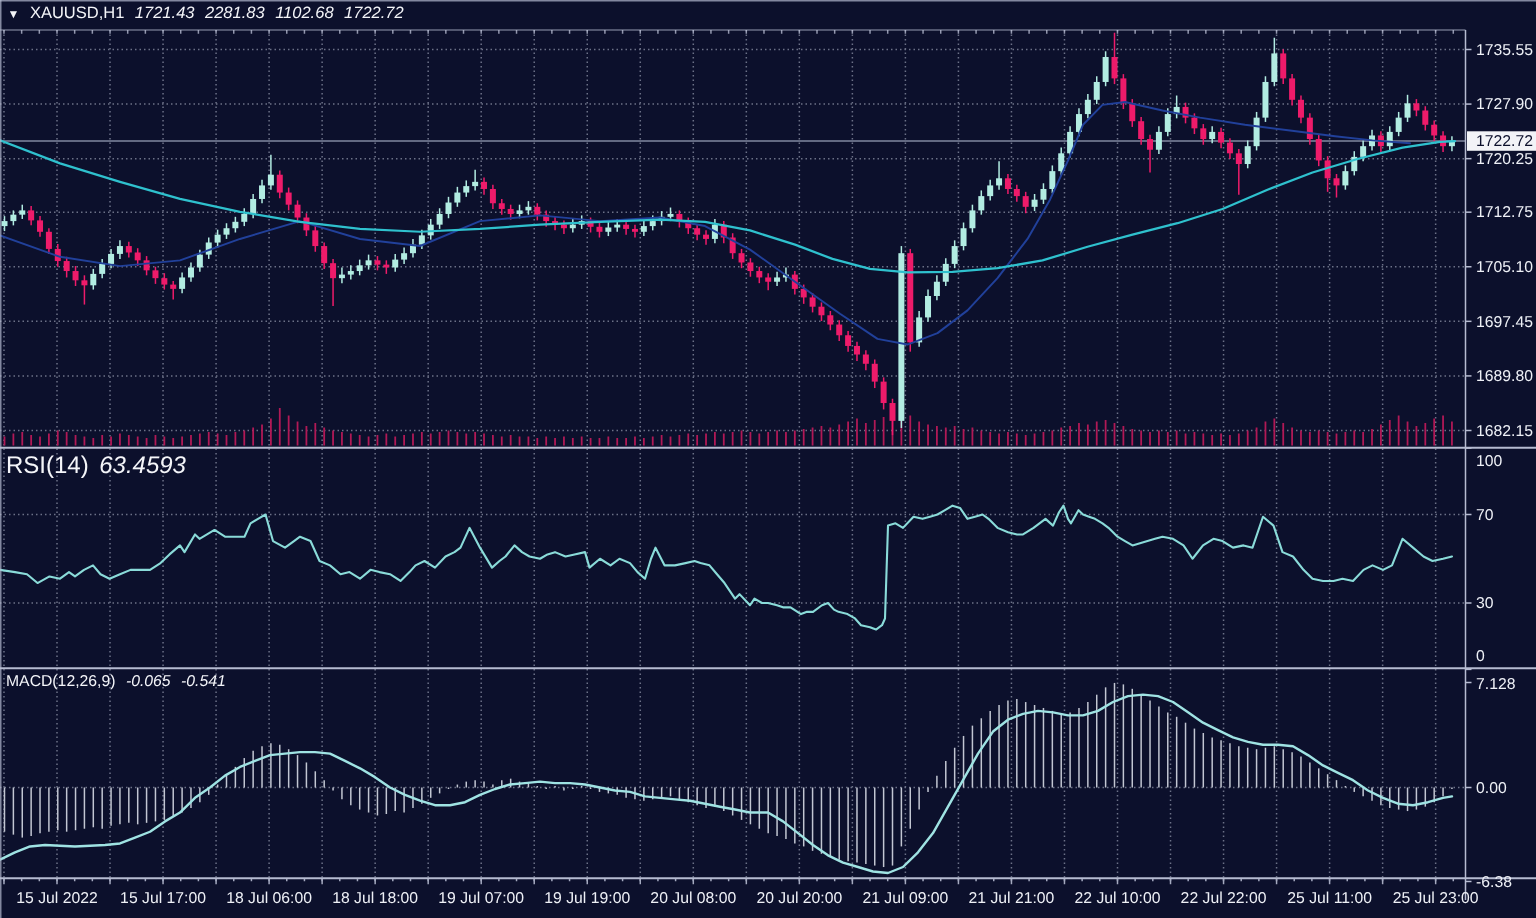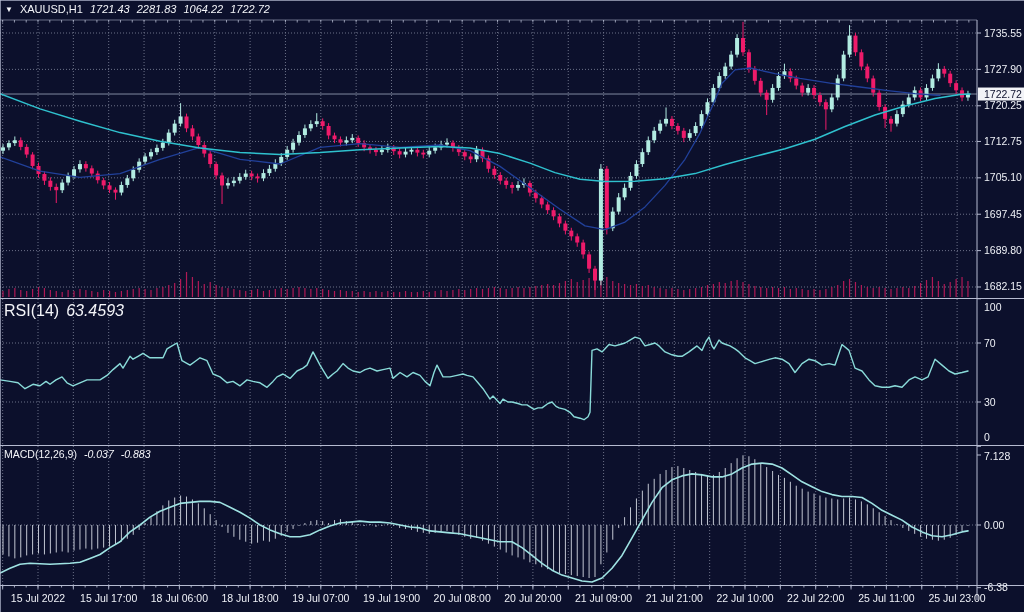--- a/index.html
+++ b/index.html
@@ -978,27 +978,27 @@
       <text x="815.7" y="602" text-anchor="middle" fill="#eef0f6" font-family="&quot;Liberation Sans&quot;,sans-serif" font-size="10.5px">22 Jul 22:00</text>
       <text x="886.4000000000001" y="602" text-anchor="middle" fill="#eef0f6" font-family="&quot;Liberation Sans&quot;,sans-serif" font-size="10.5px">25 Jul 11:00</text>
       <text x="957.1" y="602" text-anchor="middle" fill="#eef0f6" font-family="&quot;Liberation Sans&quot;,sans-serif" font-size="10.5px">25 Jul 23:00</text>
     </svg>
 
   <div id="title-bar" class="hud">
     <span class="tri">▼</span>
     <span>XAUUSD,H1</span>
     <span class="num">1721.43</span>
     <span class="num">2281.83</span>
-    <span class="num">1064.22</span>
+    <span class="num">1102.68</span>
     <span class="num">1722.72</span>
   </div>
 
   <div id="rsi-label" class="hud">
     <span>RSI(14)</span>
     <span class="num">63.4593</span>
   </div>
 
   <div id="macd-label" class="hud">
     <span>MACD(12,26,9)</span>
-    <span class="num">-0.037</span>
-    <span class="num">-0.883</span>
+    <span class="num">-0.065</span>
+    <span class="num">-0.541</span>
   </div>
 </div>
 
 </body></html>

